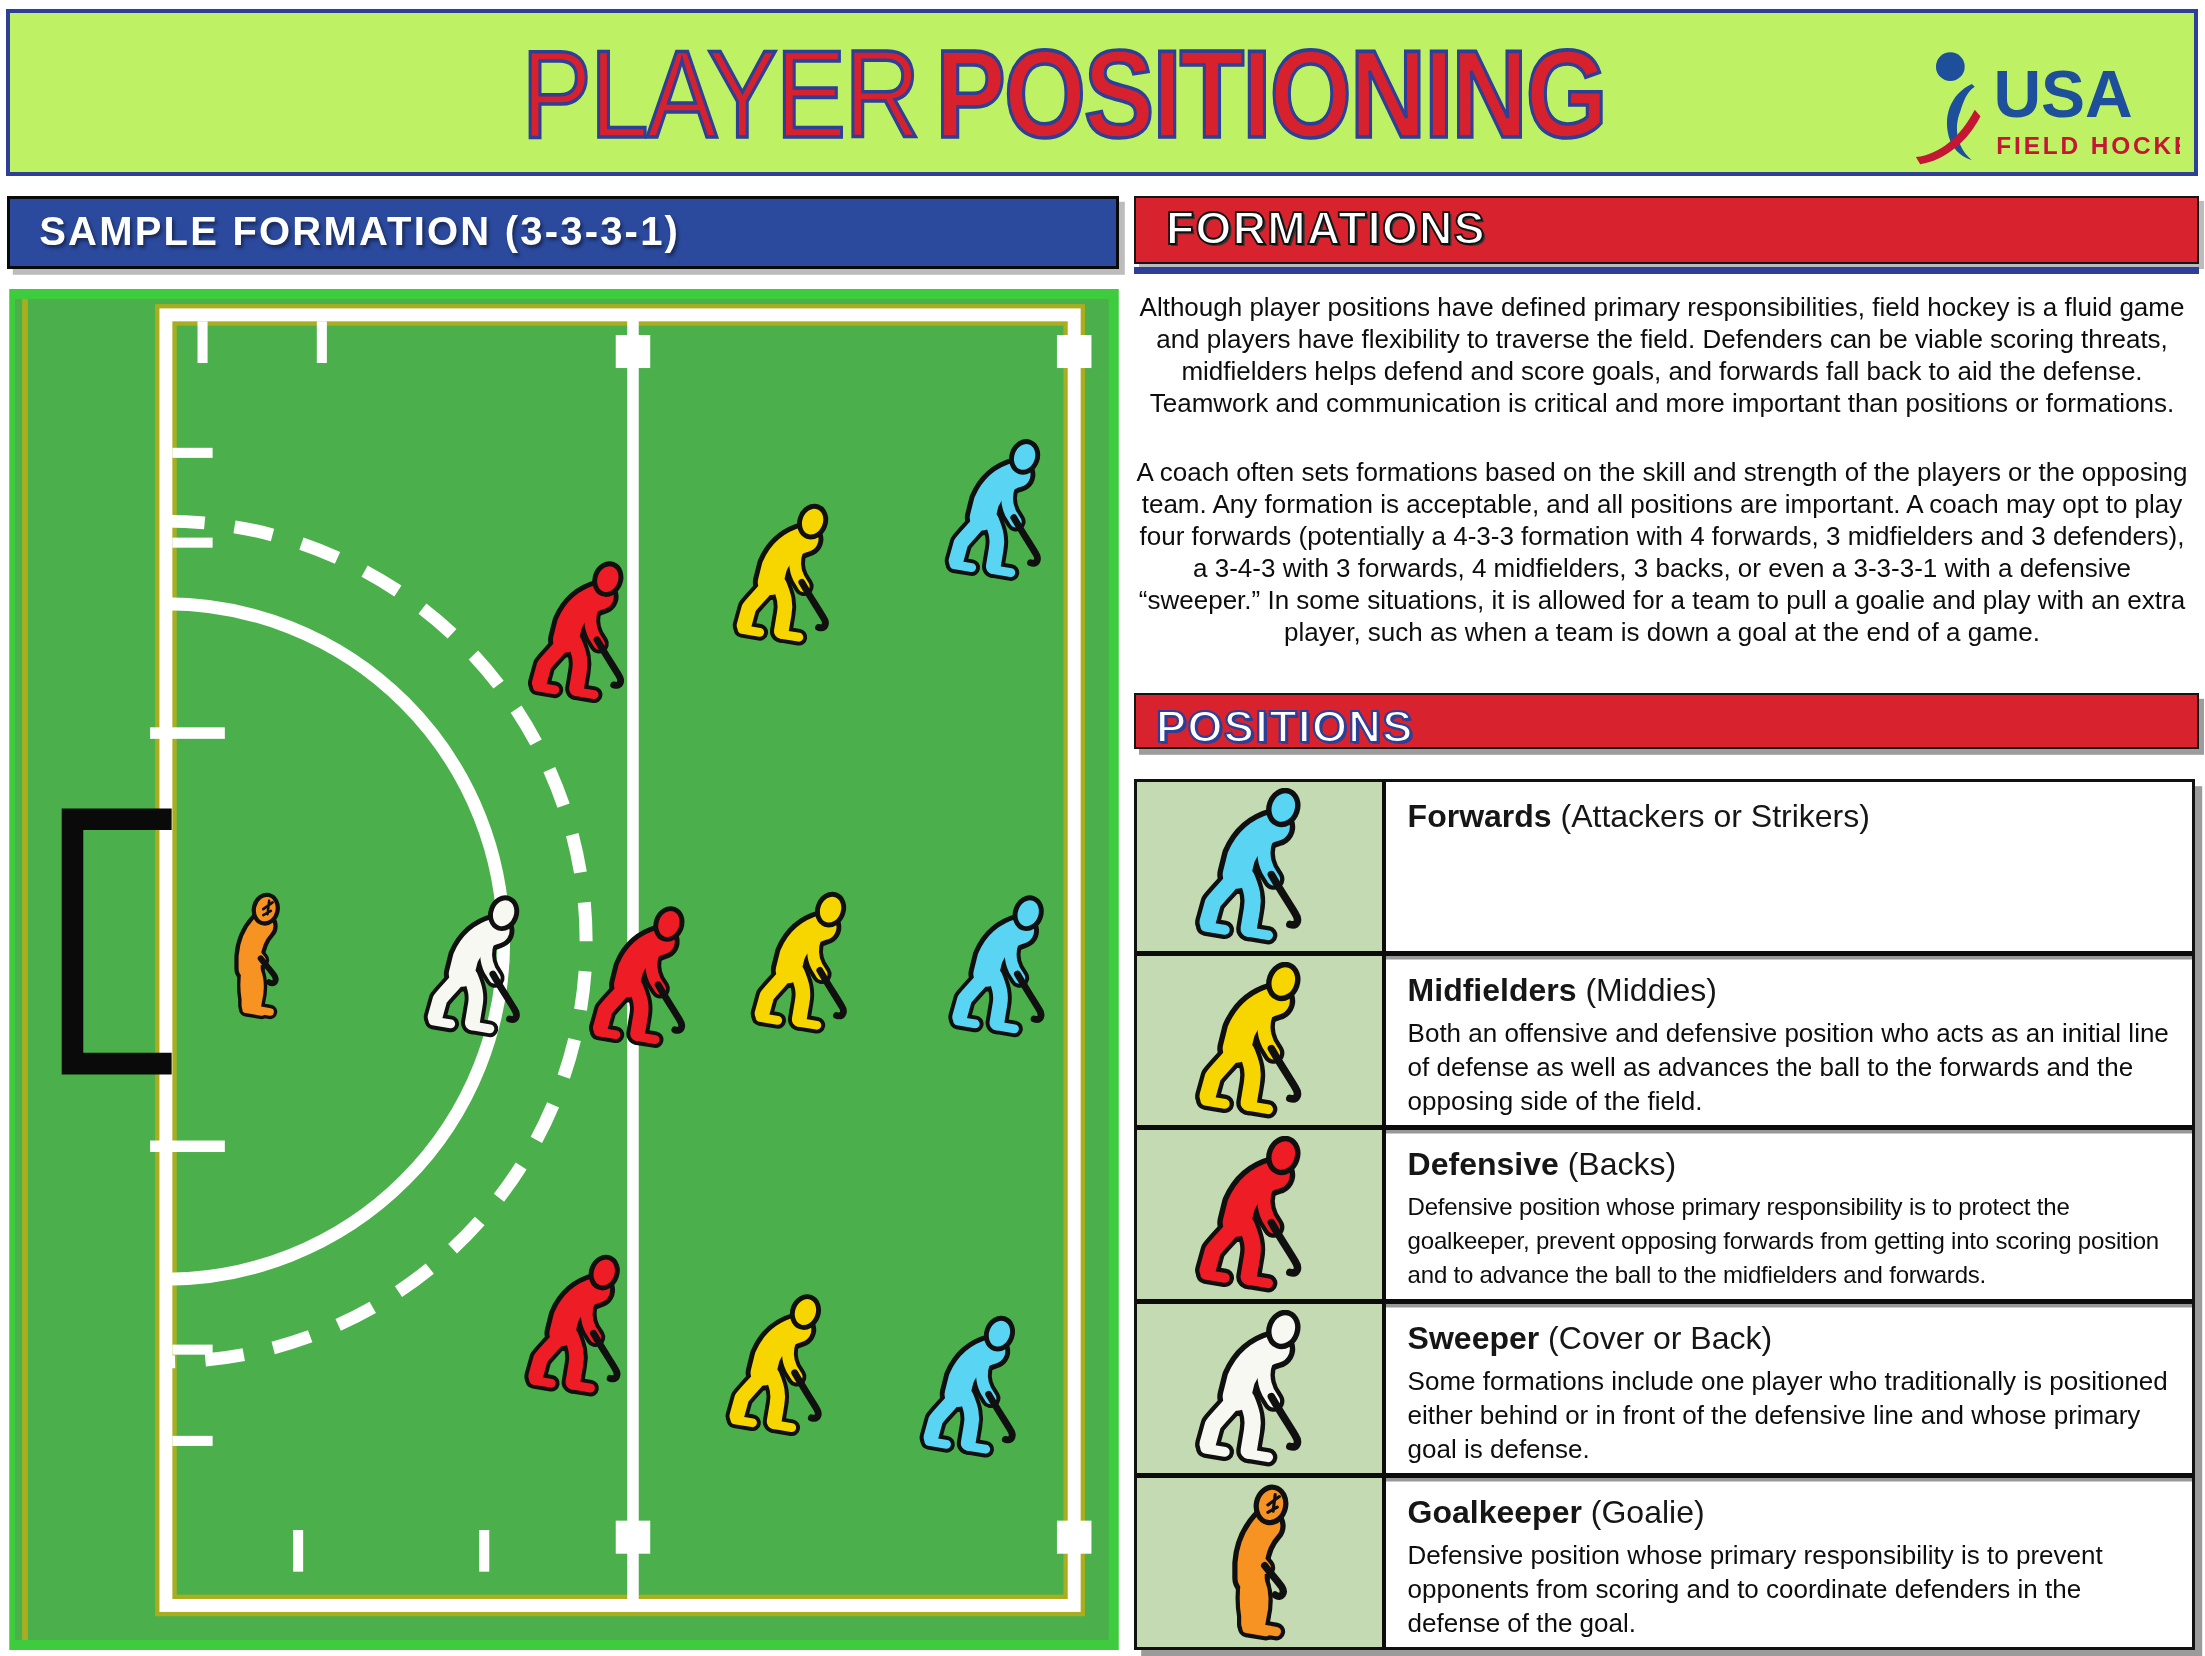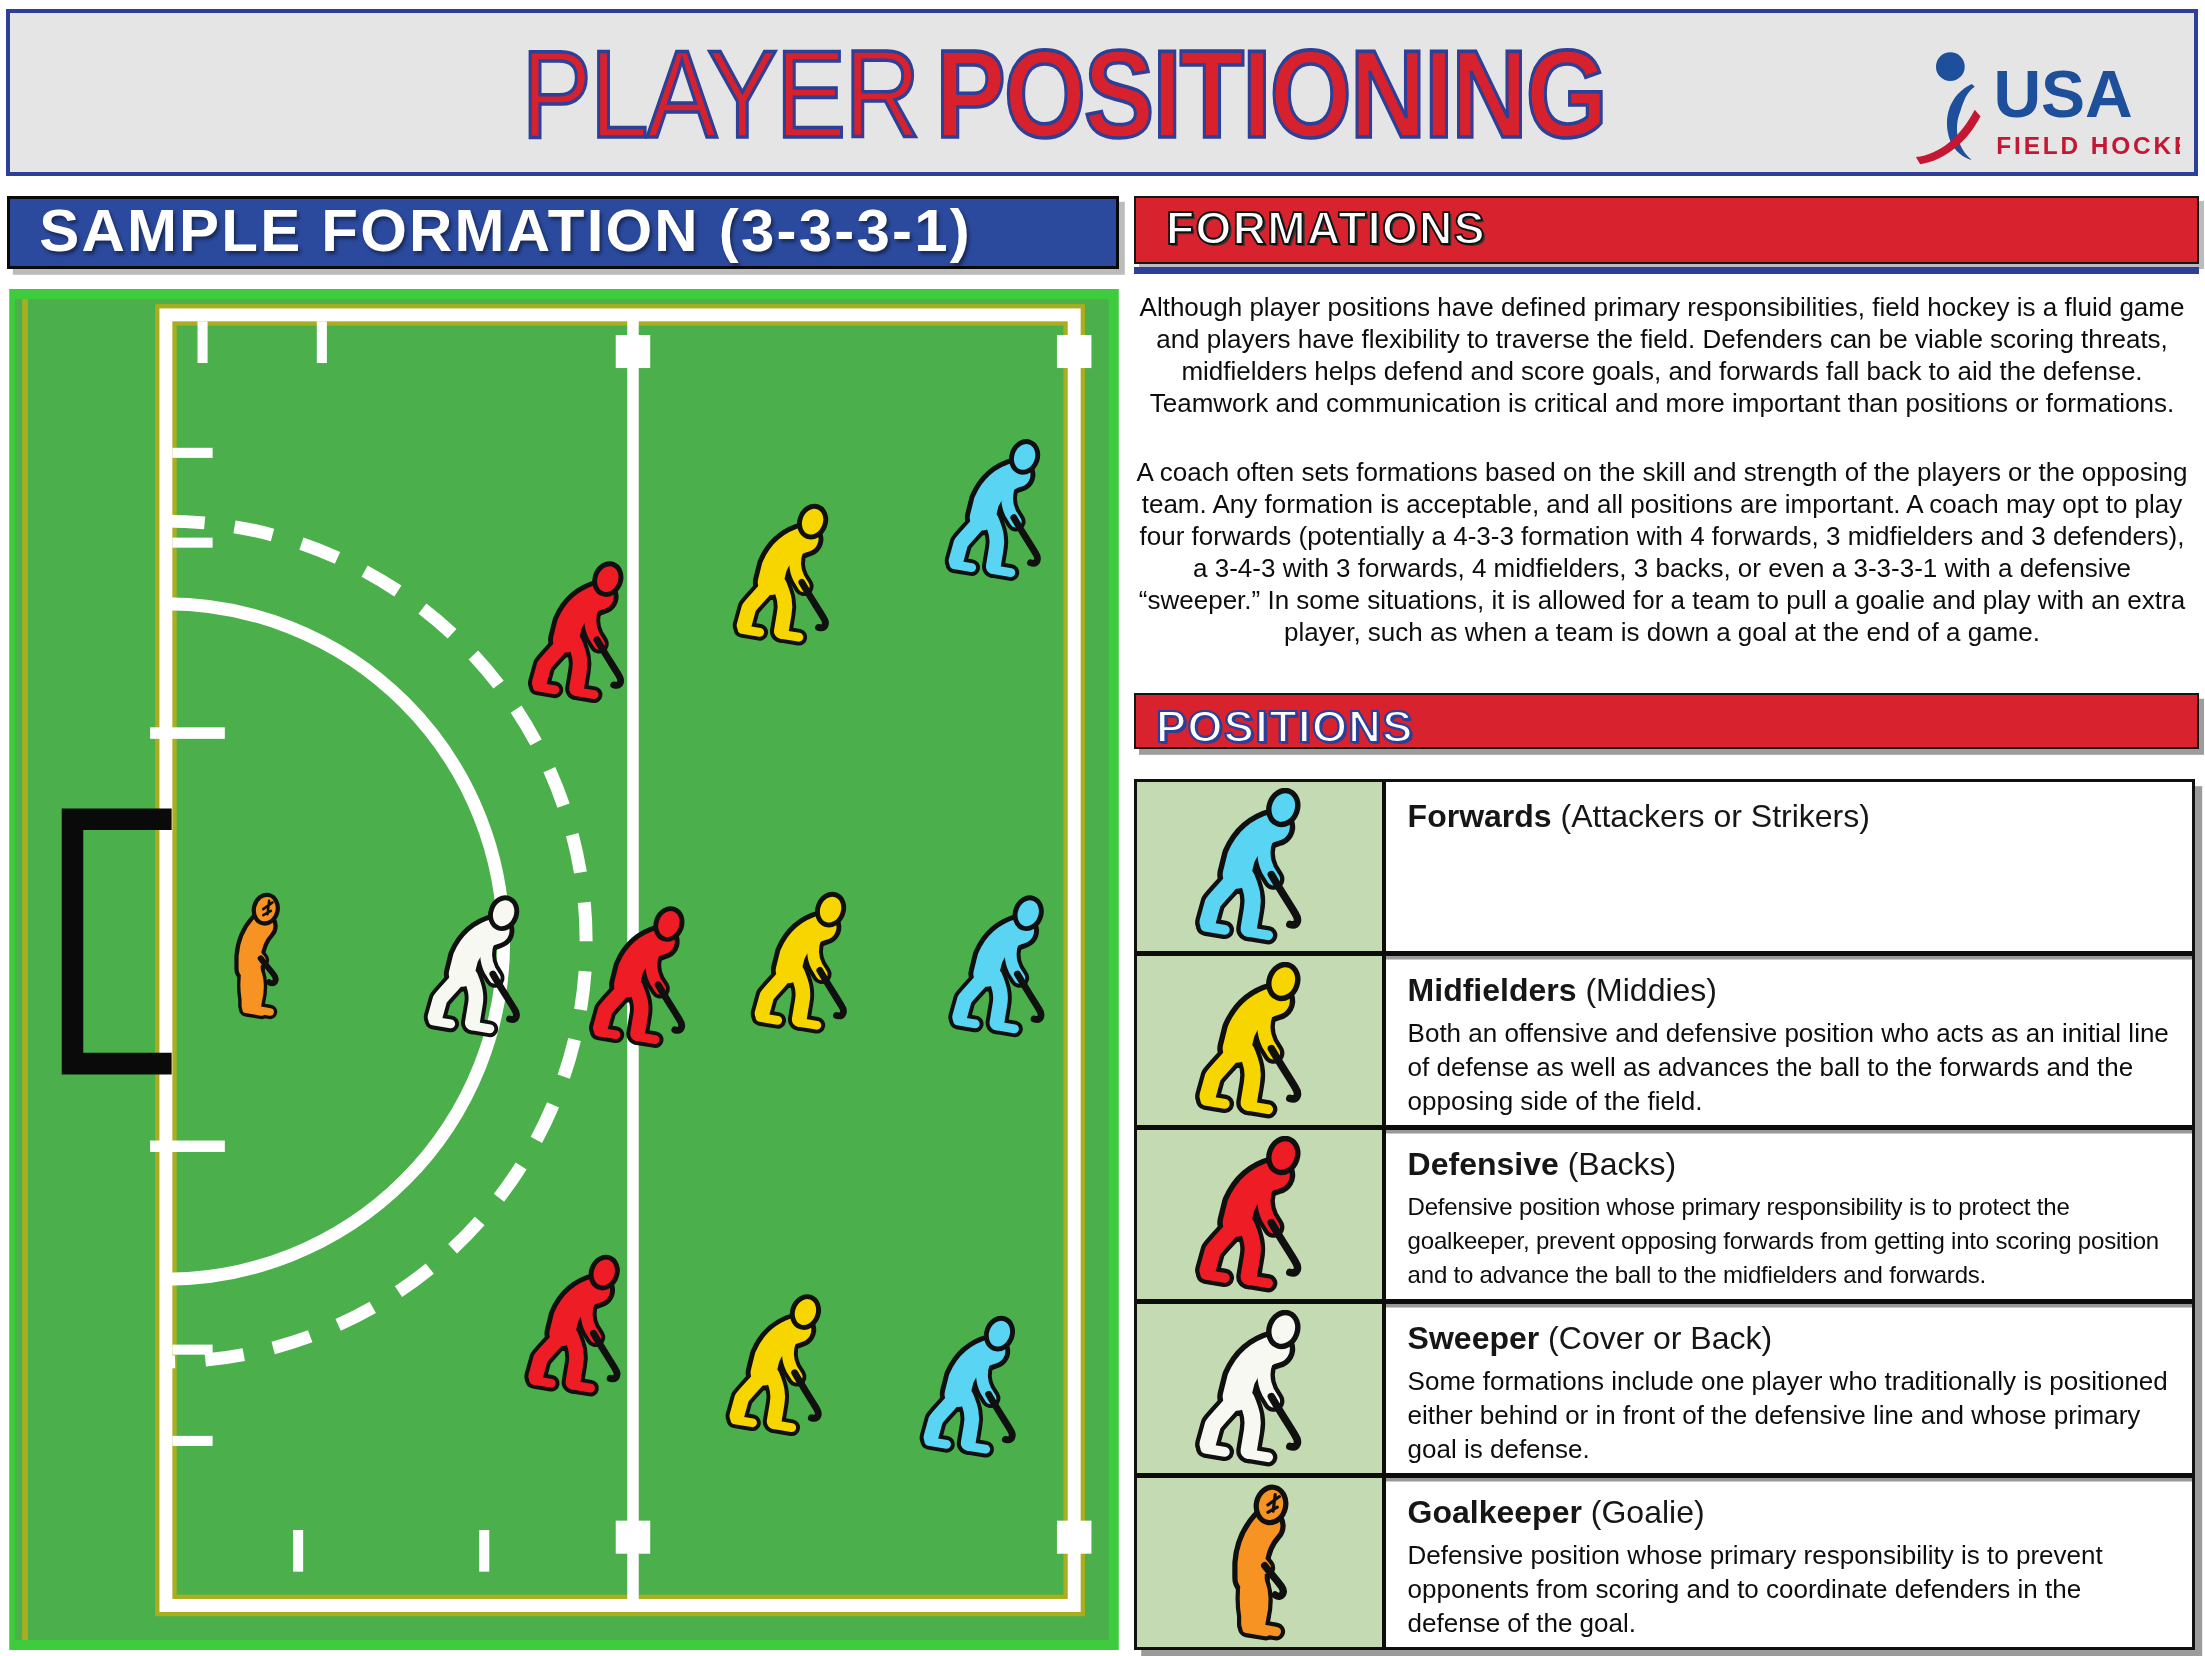--- a/index.html
+++ b/index.html
@@ -8,41 +8,41 @@
     position:relative;
     background:#ffffff;
     font-family:"Liberation Sans", sans-serif;
     color:#111;
     overflow:hidden;
   }
 
   
   .title-box {
     position:absolute; left:5.8px; top:8.6px; width:2192px; height:167px;
-    background:#e5e5e5; border:4.3px solid #2d3f97;
+    background:#bef264; border:4.3px solid #2d3f97;
   }
   .title-line {
     position:absolute; left:50%; top:20px; white-space:nowrap;
     transform:translateX(-53%) scaleX(0.85);
     font-size:124px; letter-spacing:-2.2px; line-height:122px;
     color:#d7222d;
     -webkit-text-stroke:3.6px #2d3f97;
     text-shadow:0 0 0.7px #2d3f97;
   }
   .title-line .t1 { font-weight:400; }
   .title-line .t2 { font-weight:700; margin-left:20px; }
 
   .logo { position:absolute; left:1903px; top:35px; width:267px; height:122px; }
 
   
   .sample-banner {
     position:absolute; left:7.2px; top:196px; width:1112px; height:73px;
     background:#2b4a9e; border:3.6px solid #0a0a0a;
     box-shadow:5.8px 5.8px 0 #bcbcbc;
-    color:#fff; font-weight:700; font-size:60px; letter-spacing:2.2px;
+    color:#fff; font-weight:700; font-size:40px; letter-spacing:2.2px;
     line-height:64px; padding-left:29px; white-space:nowrap;
     text-shadow:2.2px 2.9px 3.6px rgba(0,0,0,0.45);
   }
 
   
   .field-wrap { position:absolute; left:8.6px; top:289px; width:1110px; height:1361px; }
 
   
   .formations-banner {
     position:absolute; left:1134px; top:196px; width:1065px; height:68px;

